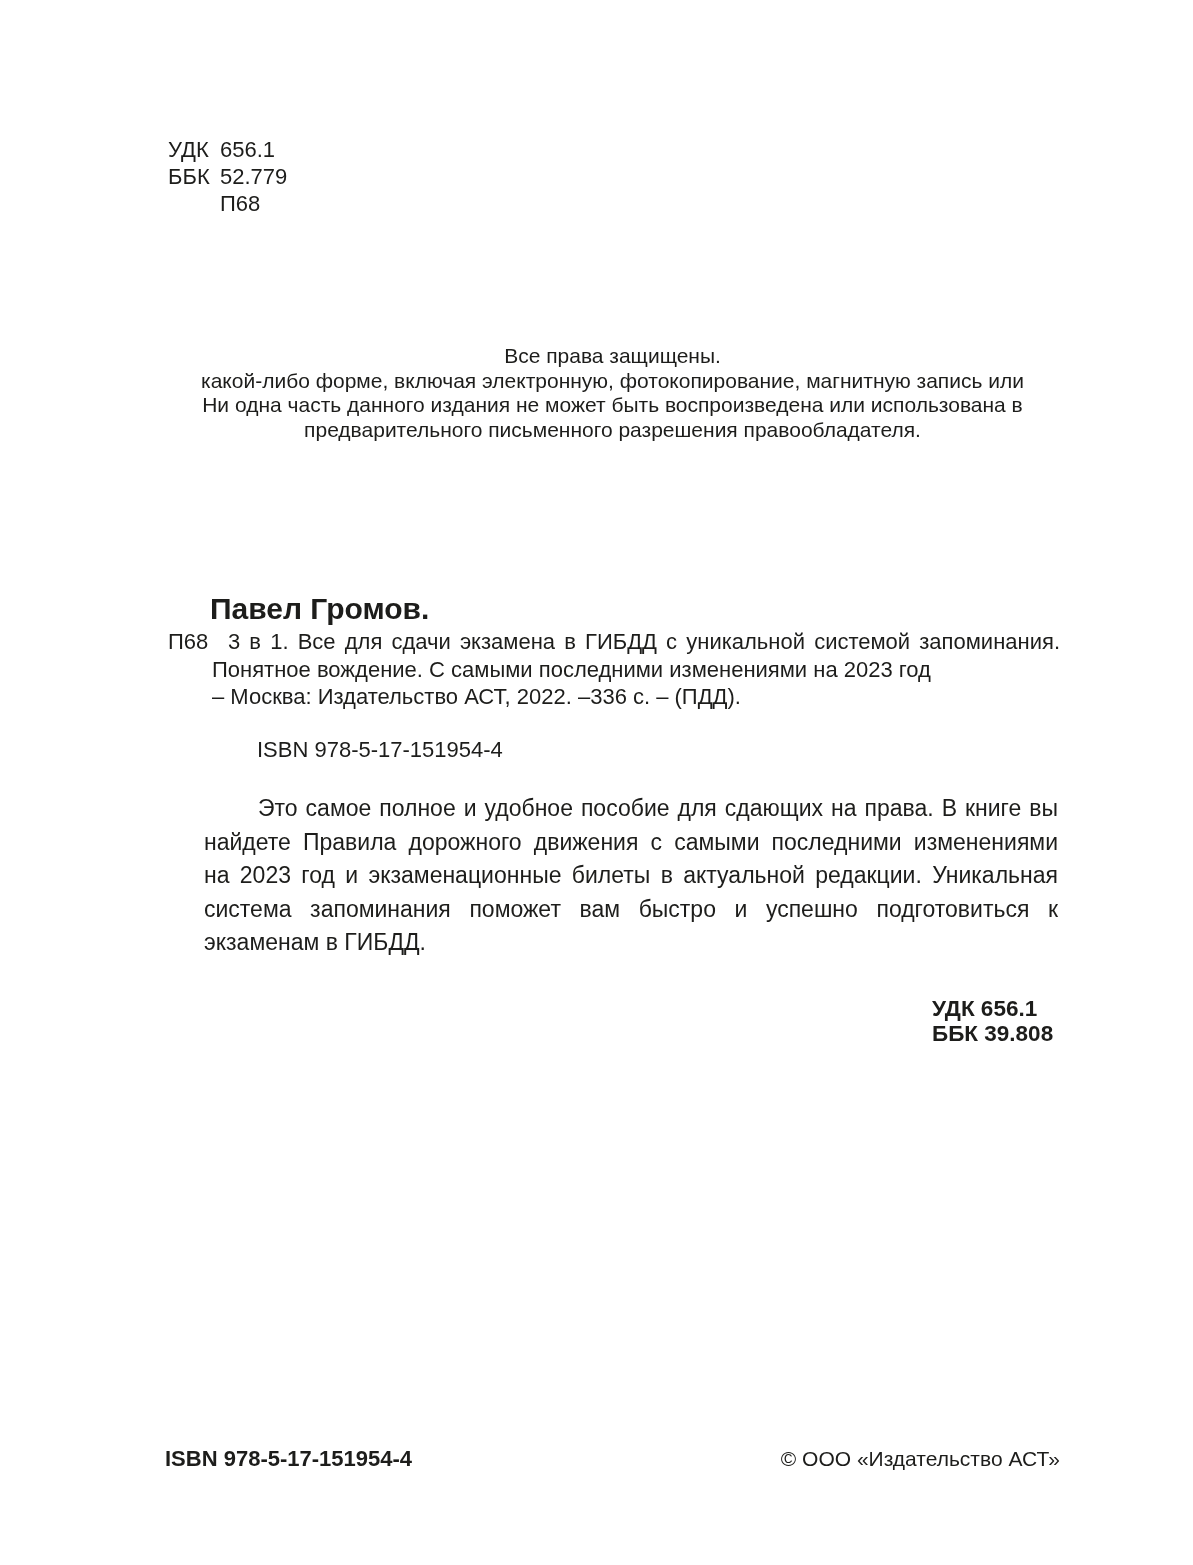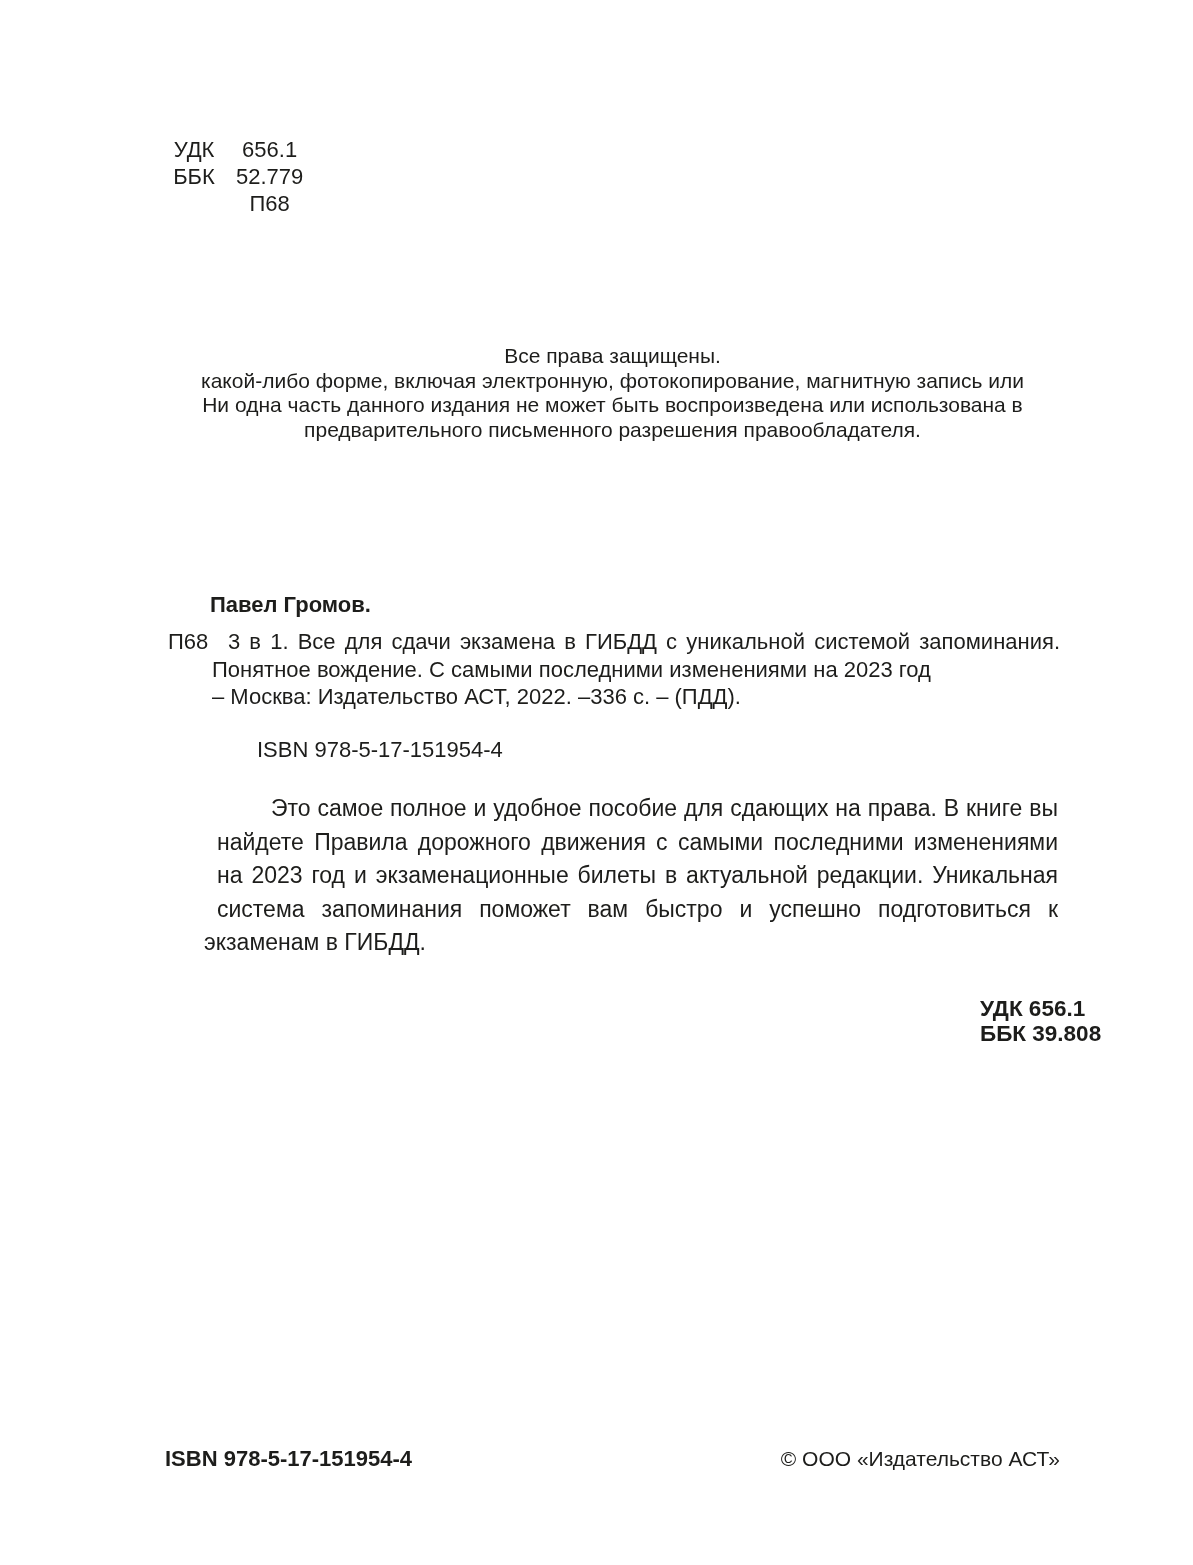--- a/index.html
+++ b/index.html
@@ -21,41 +21,40 @@
   .top-codes {
     position: absolute;
     left: 168px;
     top: 136px;
     font-size: 22px;
     line-height: 27px;
   }
   .top-codes .row {
     display: grid;
     grid-template-columns: 52px auto;
-    column-gap: 16px;
-    text-align: center;
+    column-gap: 0;
   }
 
   
   .rights {
     position: absolute;
     left: 165px;
     top: 344px;
     width: 895px;
     font-size: 21px;
     line-height: 24.6px;
     text-align: center;
   }
 
   
   .author {
     position: absolute;
     left: 210px;
     top: 592px;
-    font-size: 22px;
+    font-size: 30px;
     font-weight: bold;
   }
   .catalog-code {
     position: absolute;
     left: 168px;
     top: 628px;
     font-size: 22px;
     line-height: 27.5px;
   }
   .catalog {
@@ -84,35 +83,33 @@
     position: absolute;
     left: 204px;
     top: 792px;
     width: 854px;
     font-size: 23px;
     line-height: 33.5px;
   }
   .annotation .just {
     text-align: justify;
     text-align-last: justify;
-    margin-left: 13px;
   }
   .annotation .line-first {
     padding-left: 54px;
   }
 
   
   .codes-right {
     position: absolute;
     left: 932px;
     top: 997px;
     font-size: 22.5px;
     line-height: 24.5px;
     font-weight: bold;
-    margin-left: 48px;
   }
 
   
   .footer-isbn {
     position: absolute;
     left: 165px;
     top: 1446px;
     font-size: 22px;
     font-weight: bold;
   }

